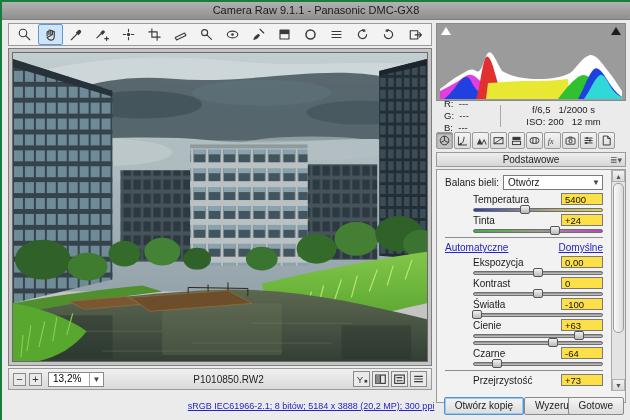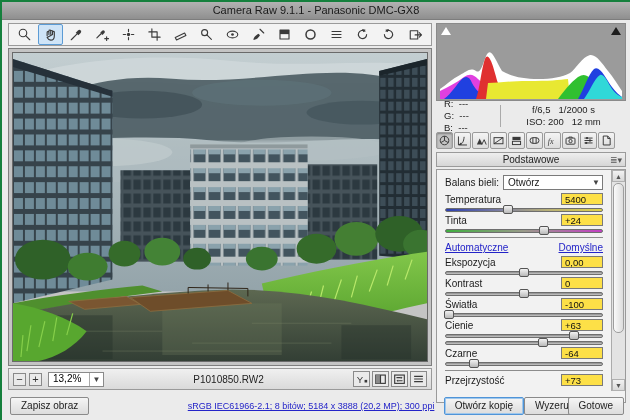--- a/index.html
+++ b/index.html
@@ -52,21 +52,21 @@
     font-size:10px;color:#222;text-align:center;line-height:14px;box-sizing:border-box;}
   #panelheader .menu{position:absolute;right:3px;top:2px;font-size:9px;color:#555;line-height:10px;}
   
   #controls{position:relative;margin-top:2px;height:234px;border:1px solid #9a9a9a;background:#f2f2f2;
     box-sizing:border-box;overflow:hidden;}
   #controls-inner{padding:3px 22px 0 8px;}
   #wbrow{display:flex;align-items:center;height:18px;font-size:10px;color:#1a1a1a;}
   #wbselect{flex:1;margin-left:4px;height:15px;border:1px solid #7a7a7a;background:#fff;display:flex;align-items:center;font-size:10px;box-sizing:border-box;}
   #wbselect .wv{flex:1;padding-left:4px;}
   #wbselect .wa{width:12px;text-align:center;font-size:8px;color:#444;}
-  .srow{margin-top:2px;}
+  .srow{margin-top:2px;margin-left:28px;}
   .slabel-row{display:flex;justify-content:space-between;align-items:flex-end;height:12px;}
   .slabel{font-size:10px;color:#1a1a1a;}
   .sval{width:42px;height:12px;border:1px solid #7a7a7a;background:#fde047;font-size:9.5px;line-height:12px;padding-left:3px;box-sizing:border-box;color:#111;}
   .strack{position:relative;height:4px;margin-top:3px;margin-bottom:2px;border:1px solid #6e6e6e;border-radius:2px;box-sizing:border-box;}
   .track-gray{background:linear-gradient(#8b8b8b,#c9c9c9);}
   .track-temp{background:linear-gradient(to right,#2c3fb0,#7d7fa0 35%,#b8b078 65%,#ded24a);}
   .track-tint{background:linear-gradient(to right,#3fae3f,#9a9a8a 50%,#c23fc2);}
   .sthumb{position:absolute;top:-4px;width:10px;height:9px;background:linear-gradient(#f2f2f2,#b9b9b9);border:1px solid #555;border-radius:2px;box-sizing:border-box;}
   .divider{border-top:1px solid #8c8c8c;margin:4px 0 3px 0;}
   #linksrow{display:flex;justify-content:space-between;gap:20px;height:13px;align-items:center;}
@@ -612,19 +612,18 @@
       </div>
       <div id="scrollbar">
         <div class="sb-arrow">▲</div>
         <div id="sb-thumb"></div>
         <div id="sb-down" class="sb-arrow">▼</div>
       </div>
     </div>
   </div>
 
   <div id="footer">
-    <button id="save-btn" class="fbtn">Zapisz obraz</button>
     <span id="colorlink">sRGB IEC61966-2.1; 8 bitów; 5184 x 3888 (20,2 MP); 300 ppi</span>
     <button id="opencopy-btn" class="fbtn">Otwórz kopię</button>
     <button id="reset-btn" class="fbtn">Wyzeruj</button>
     <button id="done-btn" class="fbtn">Gotowe</button>
   </div>
 </div>
 
 </body></html>

